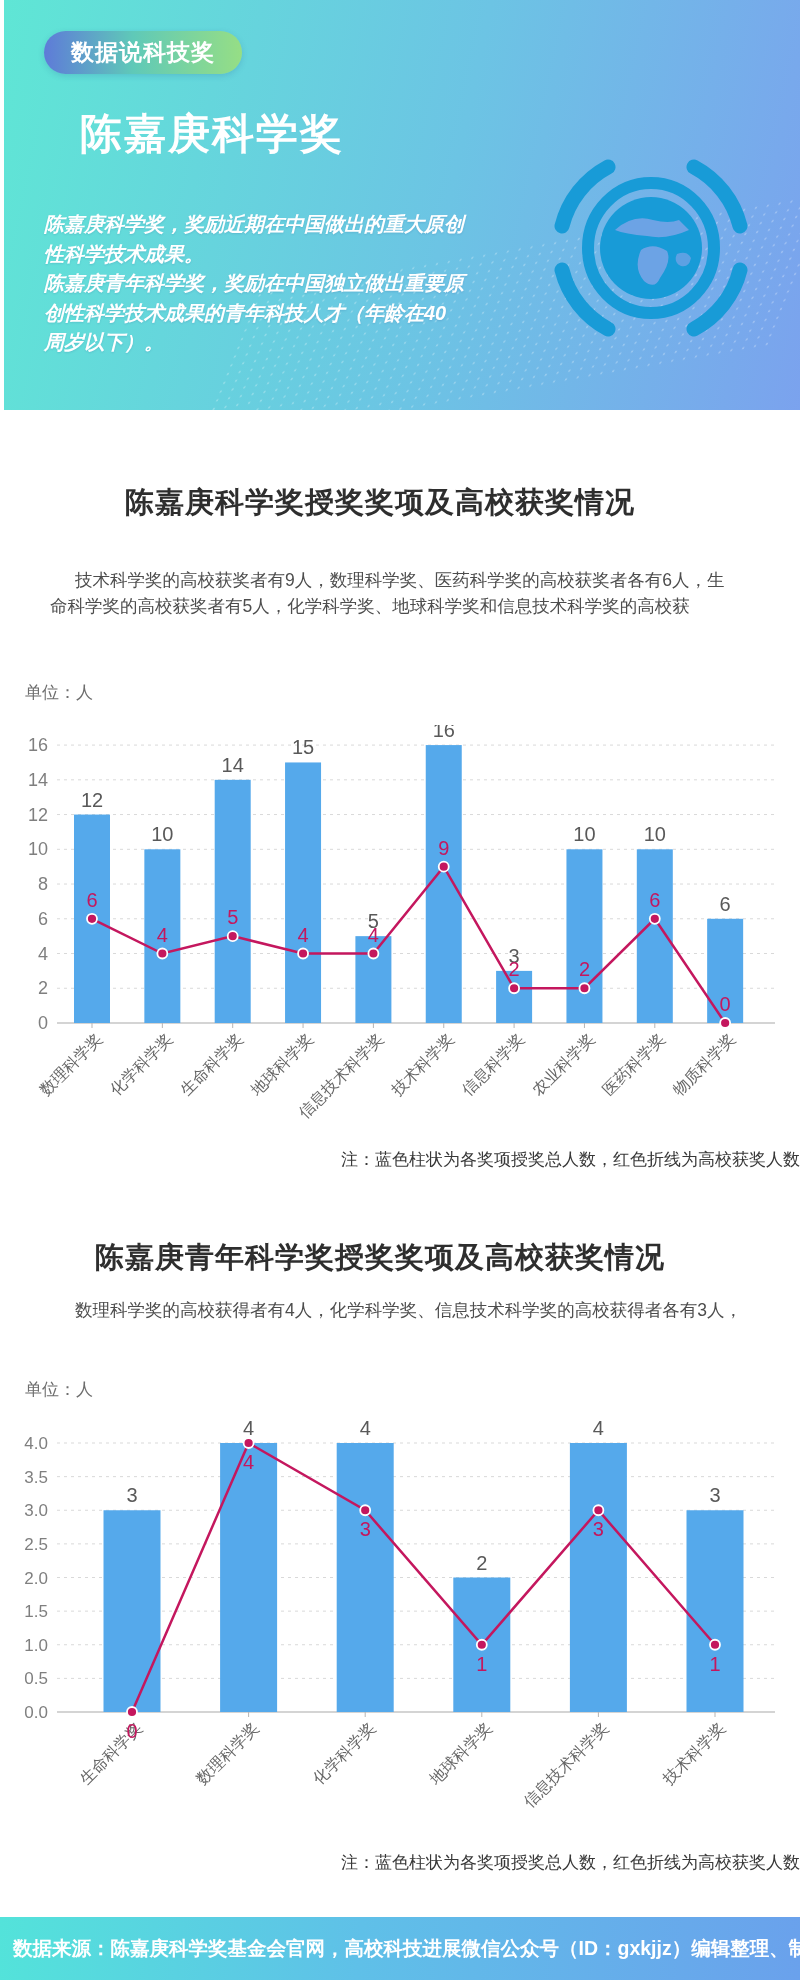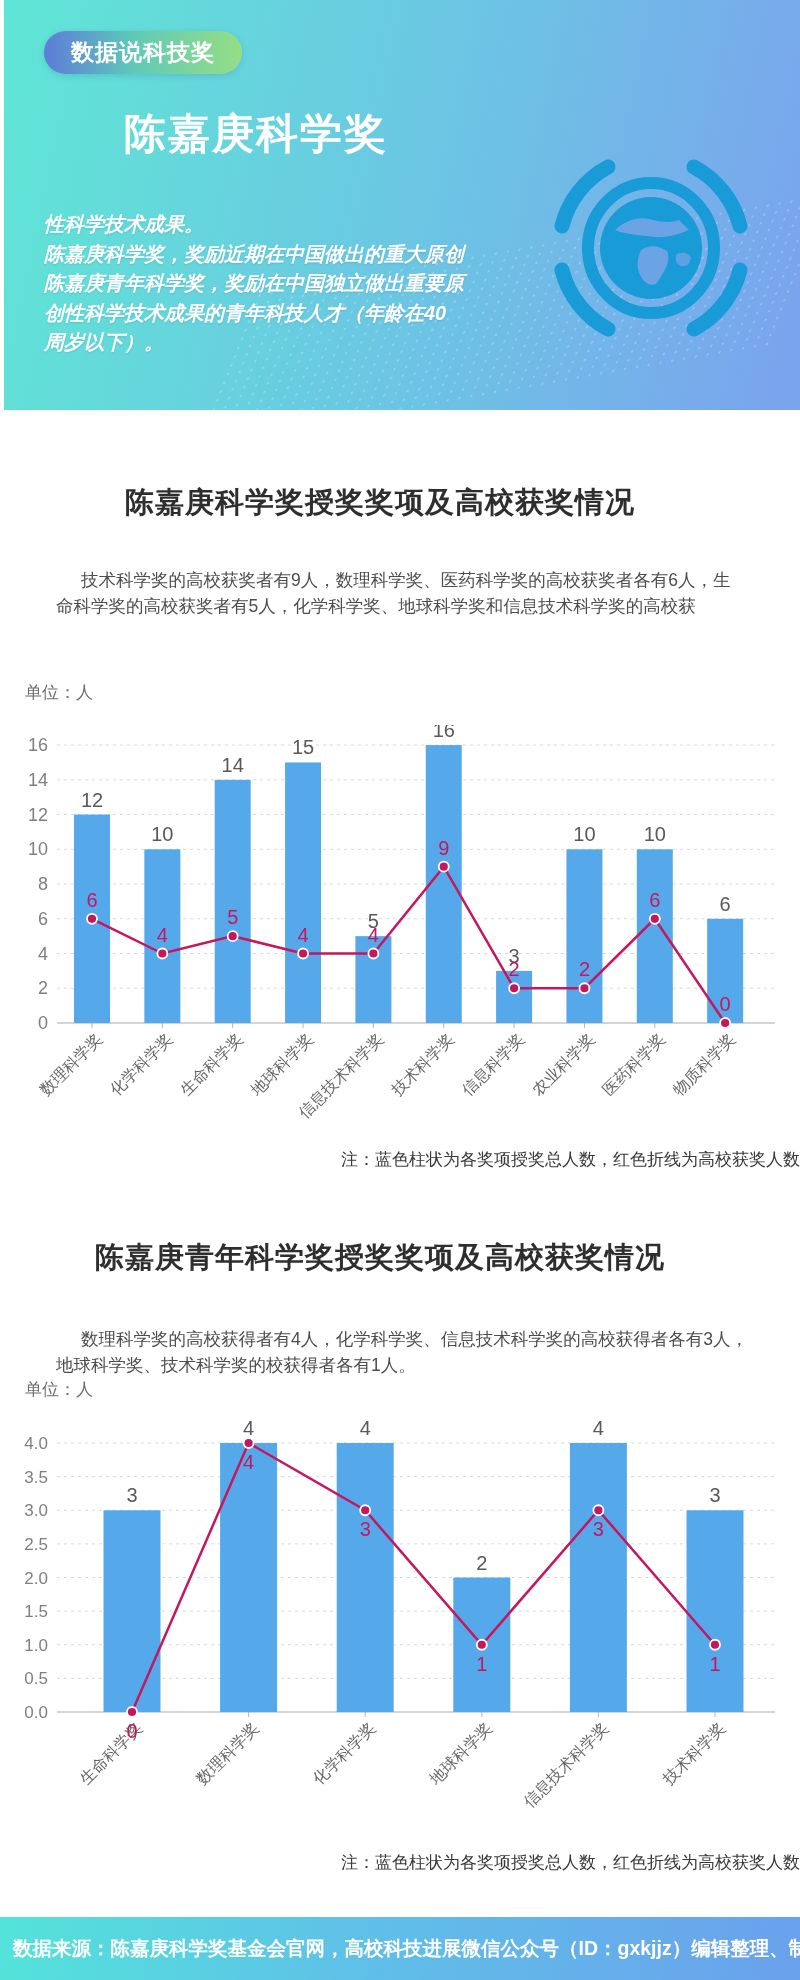--- a/index.html
+++ b/index.html
@@ -6,59 +6,59 @@
   body{font-family:"Liberation Sans","DejaVu Sans",sans-serif;}
   .page{position:relative;width:800px;height:1980px;margin:0 auto;background:#fff;overflow:hidden;}
 
   
   .header{position:absolute;left:4px;top:0;width:800px;height:410px;
     background:linear-gradient(102deg,var(--hg1) 0%,var(--hg2) 55%,var(--hg3) 100%);}
   .badge{position:absolute;left:40px;top:31px;height:43px;line-height:43px;padding:0 27px;
     border-radius:22px;color:#fff;font-size:23px;font-weight:bold;letter-spacing:1px;
     background:linear-gradient(90deg,var(--bg1) 0%,var(--bg2) 45%,var(--bg3) 100%);
     box-shadow:0 2px 6px rgba(40,70,140,.18);}
-  .h-title{position:absolute;left:76px;top:106px;color:#fff;font-size:42px;font-weight:800;letter-spacing:2px;margin-left:44px;}
+  .h-title{position:absolute;left:76px;top:106px;color:#fff;font-size:42px;font-weight:800;letter-spacing:2px;}
   .h-desc{position:absolute;left:40px;top:210px;color:#fff;font-size:20px;font-style:italic;
     font-weight:bold;line-height:29.5px;text-shadow:0 1px 2px rgba(30,60,130,.15);}
   .h-desc div{white-space:nowrap;}
   .dots{position:absolute;left:215px;top:248px;width:585px;height:145px;opacity:.4;
     background-image:radial-gradient(circle,rgba(255,255,255,.65) 1px,transparent 1.4px);
     background-size:12px 8px;transform:rotate(-10deg) skewX(-32deg);}
   .globe{position:absolute;left:545px;top:158px;}
 
   
   .sec-title{position:absolute;left:0;width:760px;text-align:center;color:var(--title-c);
     font-size:29px;font-weight:800;letter-spacing:1px;}
-  .sec-desc{position:absolute;left:56px;width:700px;color:var(--body-c);font-size:17.5px;line-height:25.5px;}
+  .sec-desc{position:absolute;left:50px;width:700px;color:var(--body-c);font-size:17.5px;line-height:25.5px;}
   .sec-desc div{white-space:nowrap;}
   .sec-desc div:first-child{padding-left:25px;}
   .unit{position:absolute;left:25px;color:#6e6e6e;font-size:17px;text-align:right;}
   .chart{position:absolute;left:0;font-family:inherit;}
   .note{position:absolute;left:0;width:800px;text-align:right;color:#383838;font-size:17px;
     font-family:"Liberation Serif","DejaVu Serif",serif;}
 
   #sec1-title{top:483px;} #sec1-desc{top:568px;} #unit1{top:681px;} #chart1{top:725px;} #note1{top:1148px;}
-  #sec2-title{top:1238px;} #sec2-desc{top:1298px;margin-top:29px;} #unit2{top:1378px;} #chart2{top:1410px;} #note2{top:1851px;}
+  #sec2-title{top:1238px;} #sec2-desc{top:1298px;} #unit2{top:1378px;} #chart2{top:1410px;} #note2{top:1851px;}
 
   
   .footer{position:absolute;left:0;top:1917px;width:800px;height:63px;
     background:linear-gradient(95deg,var(--fg1) 0%,var(--fg2) 45%,var(--fg3) 100%);}
   .footer .src{padding-left:13px;line-height:63px;color:#fff;font-size:19.5px;font-weight:bold;white-space:nowrap;}
 </style>
 </head>
 <body>
 
 <div class="page">
 
   <div class="header">
     <div class="badge">数据说科技奖</div>
     <div class="h-title">陈嘉庚科学奖</div>
     <div class="h-desc">
+        <div>陈嘉庚科学奖，奖励近期在中国做出的重大原创</div>
         <div>性科学技术成果。</div>
-        <div>陈嘉庚科学奖，奖励近期在中国做出的重大原创</div>
         <div>陈嘉庚青年科学奖，奖励在中国独立做出重要原</div>
         <div>创性科学技术成果的青年科技人才（年龄在40</div>
         <div>周岁以下）。</div>
       </div>
     <div class="dots"></div>
     <svg class="globe" width="205" height="180" viewBox="0 0 205 180">
       <path d="M145 9 A92 92 0 0 1 191 68" fill="none" stroke="var(--globe)" stroke-width="15" stroke-linecap="round"></path>
       <path d="M191 112 A92 92 0 0 1 145 171" fill="none" stroke="var(--globe)" stroke-width="15" stroke-linecap="round"></path>
       <path d="M59 171 A92 92 0 0 1 13 112" fill="none" stroke="var(--globe)" stroke-width="15" stroke-linecap="round"></path>
       <path d="M13 68 A92 92 0 0 1 59 9" fill="none" stroke="var(--globe)" stroke-width="15" stroke-linecap="round"></path>
@@ -155,21 +155,20 @@
       <circle cx="654.8" cy="193.78" r="5" fill="#C4175E" stroke="#fff" stroke-width="1.8"></circle>
       <text x="654.8" y="181.78" text-anchor="middle" font-size="20" fill="#C4175E">6</text>
       <circle cx="725.15" cy="298" r="5" fill="#C4175E" stroke="#fff" stroke-width="1.8"></circle>
       <text x="725.15" y="286" text-anchor="middle" font-size="20" fill="#C4175E">0</text>
     </svg>
   <div id="note1" class="note">注：蓝色柱状为各奖项授奖总人数，红色折线为高校获奖人数</div>
 
   <div id="sec2-title" class="sec-title">陈嘉庚青年科学奖授奖奖项及高校获奖情况</div>
   <div id="sec2-desc" class="sec-desc">
       <div>数理科学奖的高校获得者有4人，化学科学奖、信息技术科学奖的高校获得者各有3人，</div>
-      <div>地球科学奖、技术科学奖的校获得者各有1人。</div>
     </div>
   <div id="unit2" class="unit">单位：人</div>
   <svg id="chart2" class="chart" width="800" height="408" viewBox="0 0 800 408">
       <text x="48" y="308" text-anchor="end" font-size="17" fill="#7f7f7f">0.0</text>
       <line x1="57" y1="268.375" x2="775" y2="268.375" stroke="#d9d9d9" stroke-width="1" stroke-dasharray="3 4"></line>
       <text x="48" y="274.375" text-anchor="end" font-size="17" fill="#7f7f7f">0.5</text>
       <line x1="57" y1="234.75" x2="775" y2="234.75" stroke="#d9d9d9" stroke-width="1" stroke-dasharray="3 4"></line>
       <text x="48" y="240.75" text-anchor="end" font-size="17" fill="#7f7f7f">1.0</text>
       <line x1="57" y1="201.125" x2="775" y2="201.125" stroke="#d9d9d9" stroke-width="1" stroke-dasharray="3 4"></line>
       <text x="48" y="207.125" text-anchor="end" font-size="17" fill="#7f7f7f">1.5</text>

